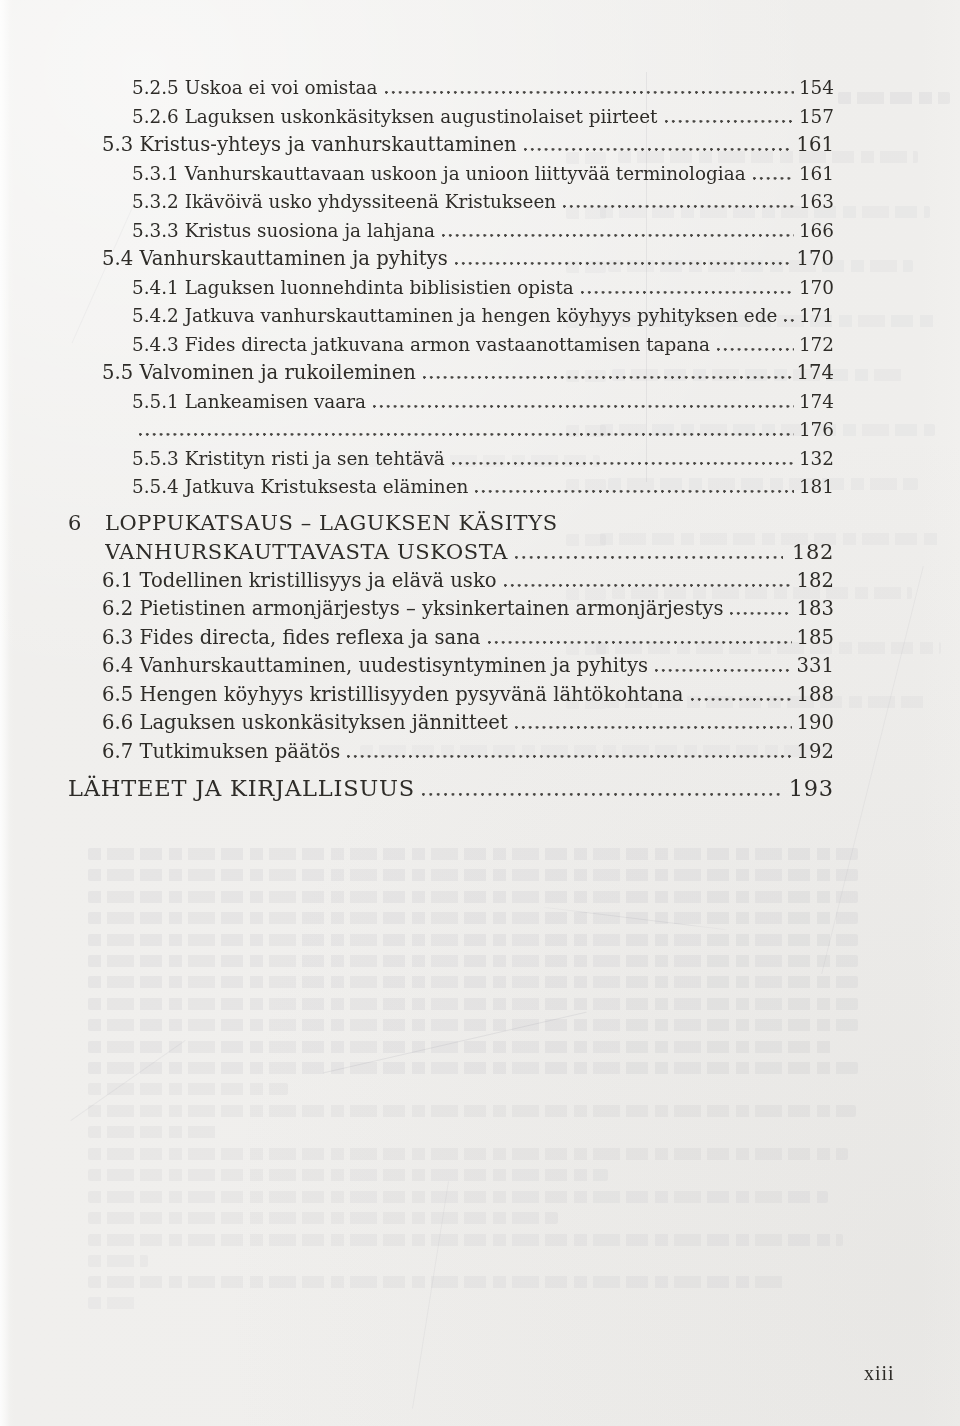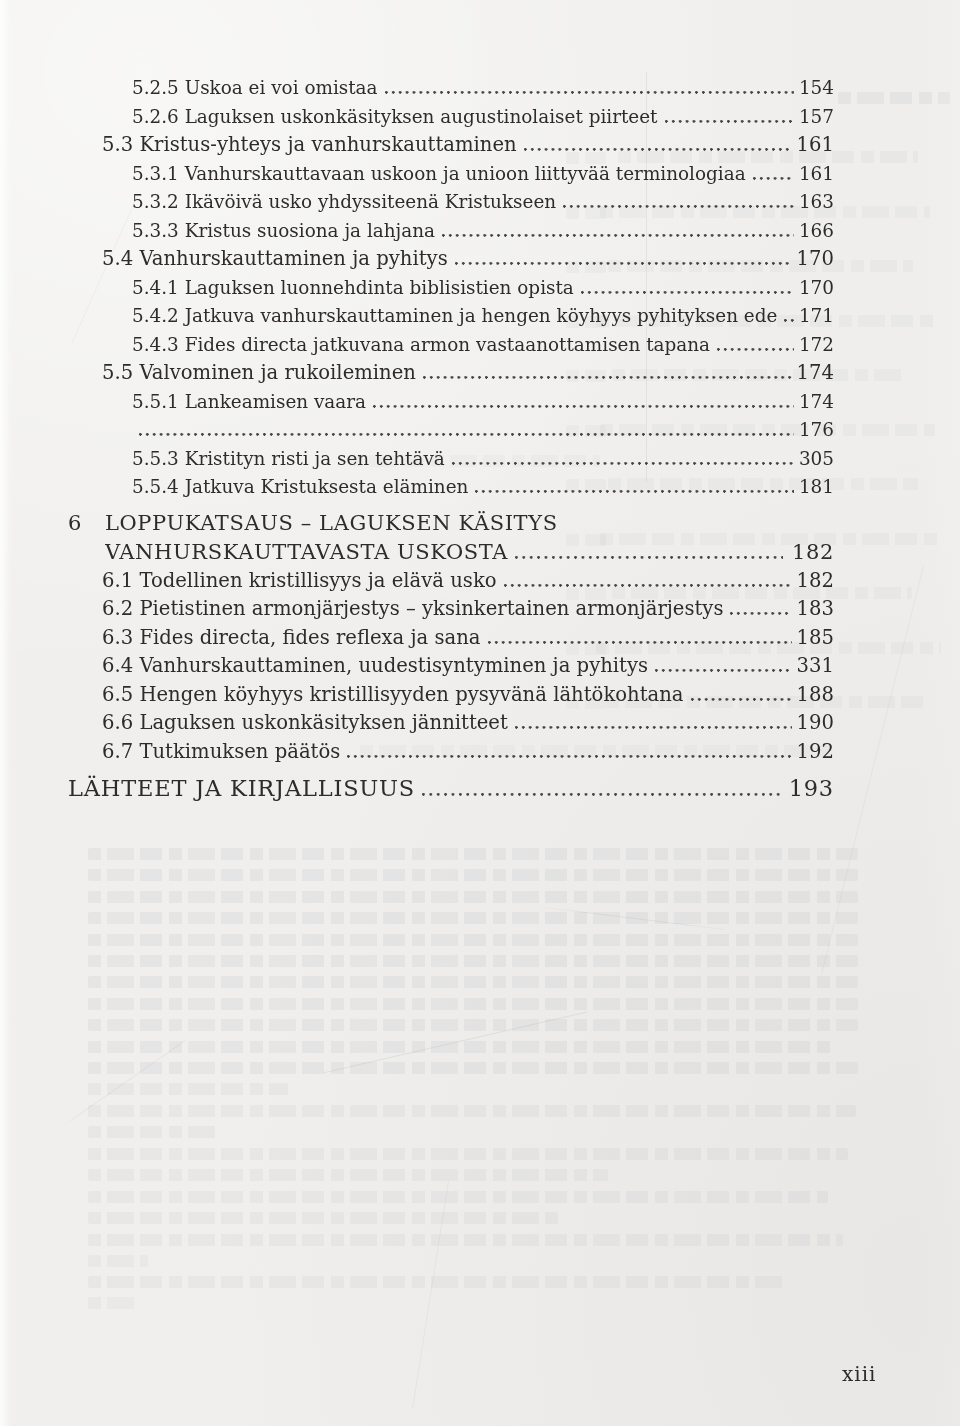--- a/index.html
+++ b/index.html
@@ -29,21 +29,21 @@
   }
   .pg{flex:0 0 auto;}
   .chapter-block{margin-top:7px;}
   .ch-line1{display:flex;align-items:baseline;line-height:29px;font-size:21px;letter-spacing:.6px;}
   .ch-num{flex:0 0 37px;}
   .ch-line2{line-height:29px;font-size:21px;letter-spacing:.6px;padding-left:37px;}
   .ch-line2 .leader{background-size:7.4px 3px;margin-right:9px;}
   .backmatter{margin-top:7px;font-size:22.5px;letter-spacing:.8px;line-height:31px;padding-left:0;}
   .backmatter .leader{background-size:7.4px 3px;margin-right:9px;}
   
-  .folio{position:absolute;left:842px;top:1362px;font-size:20px;letter-spacing:1px;}
+  .folio{position:absolute;left:864px;top:1362px;font-size:20px;letter-spacing:1px;font-family:Liberation Serif, serif;}
   
   .bleedline{
     position:absolute;height:12px;border-radius:2px;
     background:repeating-linear-gradient(90deg,
       rgba(122,122,138,.55) 0 13px, rgba(122,122,138,0) 13px 19px,
       rgba(122,122,138,.5) 19px 46px, rgba(122,122,138,0) 46px 52px,
       rgba(122,122,138,.55) 52px 74px, rgba(122,122,138,0) 74px 81px);
     opacity:.14;filter:blur(.7px);
   }
   
@@ -176,21 +176,21 @@
         <span class="leader"></span>
         <span class="pg">174</span>
       </div>
       <div class="row lvl3">
         <span class="leader"></span>
         <span class="pg">176</span>
       </div>
       <div class="row lvl3">
         <span class="lbl">5.5.3 Kristityn risti ja sen tehtävä</span>
         <span class="leader"></span>
-        <span class="pg">305</span>
+        <span class="pg">132</span>
       </div>
       <div class="row lvl3">
         <span class="lbl">5.5.4 Jatkuva Kristuksesta eläminen</span>
         <span class="leader"></span>
         <span class="pg">181</span>
       </div>
       <div class="chapter-block">
         <div class="ch-line1">
           <span class="ch-num">6</span>
           <span>LOPPUKATSAUS – LAGUKSEN KÄSITYS</span>

